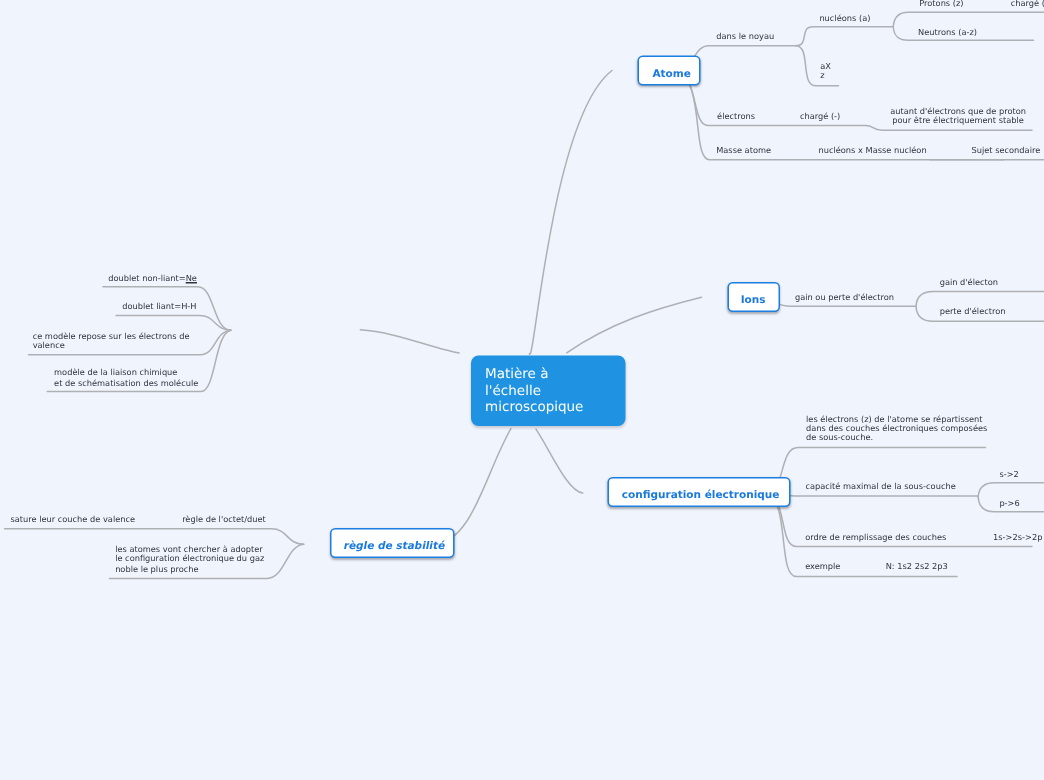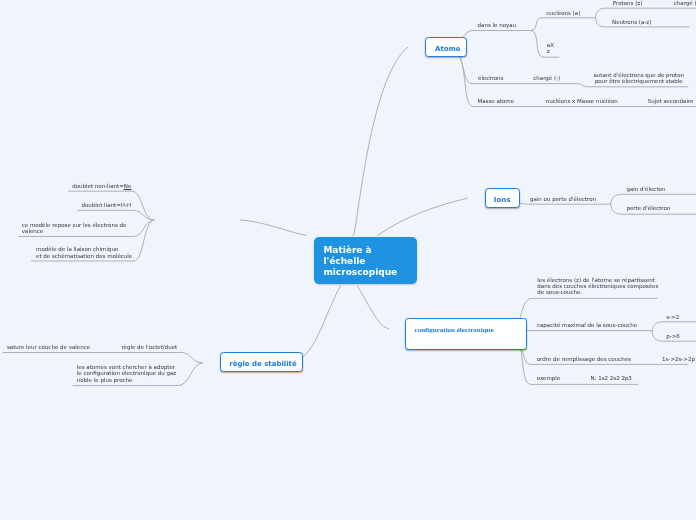--- a/index.html
+++ b/index.html
@@ -3,21 +3,21 @@
 <meta charset="utf-8">
 <title>Matière à l'échelle microscopique</title>
 <style>
   html,body{margin:0;padding:0;}
   body{width:696px;height:520px;background:#f0f4fd;
        font-family:"DejaVu Sans",sans-serif;overflow:hidden;}
   #stage{position:relative;width:696px;height:520px;}
   svg.links{position:absolute;left:0;top:0;width:696px;height:520px;
             pointer-events:none;overflow:visible;}
   .node{position:absolute;box-sizing:border-box;margin-left:17px;}
-  .central{background:#1f93e1;color:#ffffff;font-weight:bold;font-size:9px;
+  .central{background:#1f93e1;color:#ffffff;font-weight:normal;font-size:9px;
            line-height:10.8px;border-radius:5px;
            box-shadow:0 1px 2px rgba(0,0,0,.18);padding-left:20px;}
   .central span{position:absolute;left:9.1px;top:7.8px;white-space:pre;}
   .topic{background:#ffffff;border:1.6px solid #1b7ee0;color:#1a79dd;
          font-weight:bold;font-size:7px;line-height:8px;border-radius:3.5px;
          white-space:nowrap;box-shadow:0 1px 1.6px rgba(0,0,0,.3);}
   .topic span{position:absolute;}
   .leaf{position:absolute;font-size:5.5px;color:#2f343d;line-height:6.4px;
         white-space:pre;}
   .leaf u{text-decoration:underline;}
@@ -75,25 +75,25 @@
 l'échelle
 microscopique</span>
   </div>
 
   <div class="node topic" style="left:408.3px;top:36.7px;width:41.8px;height:20.1px;">
     <span style="left:8.7px;top:7.3px;">Atome</span>
   </div>
   <div class="node topic" style="left:468.3px;top:188.1px;width:34.6px;height:19.6px;">
     <span style="left:7.5px;top:6.8px;">Ions</span>
   </div>
-  <div class="node topic" style="left:388.4px;top:317.7px;width:121.5px;height:32px;font-family:Liberation Serif, serif;">
+  <div class="node topic" style="left:388.4px;top:317.7px;width:121.5px;height:20px;">
     <span style="left:8.15px;top:7.6px;">configuration électronique</span>
   </div>
   <div class="node topic" style="left:203.2px;top:352.4px;width:83.1px;height:19.4px;">
-    <span style="left:8px;top:6.5px;">règle de stabilité</span>
+    <span style="left:8px;top:6.5px;font-style:italic;">règle de stabilité</span>
   </div>
 
   <div class="leaf" style="left:477.55px;top:21.95px;">dans le noyau</div>
   <div class="leaf" style="left:546.25px;top:9.95px;">nucléons (a)</div>
   <div class="leaf" style="left:612.85px;top:0.35px;">Protons (z)</div>
   <div class="leaf" style="left:673.75px;top:0.35px;">chargé (+)</div>
   <div class="leaf" style="left:612.05px;top:18.75px;">Neutrons (a-z)</div>
   <div class="leaf" style="left:546.85px;top:41.55px;">aX
 z</div>
   <div class="leaf" style="left:478.05px;top:74.85px;">électrons</div>

